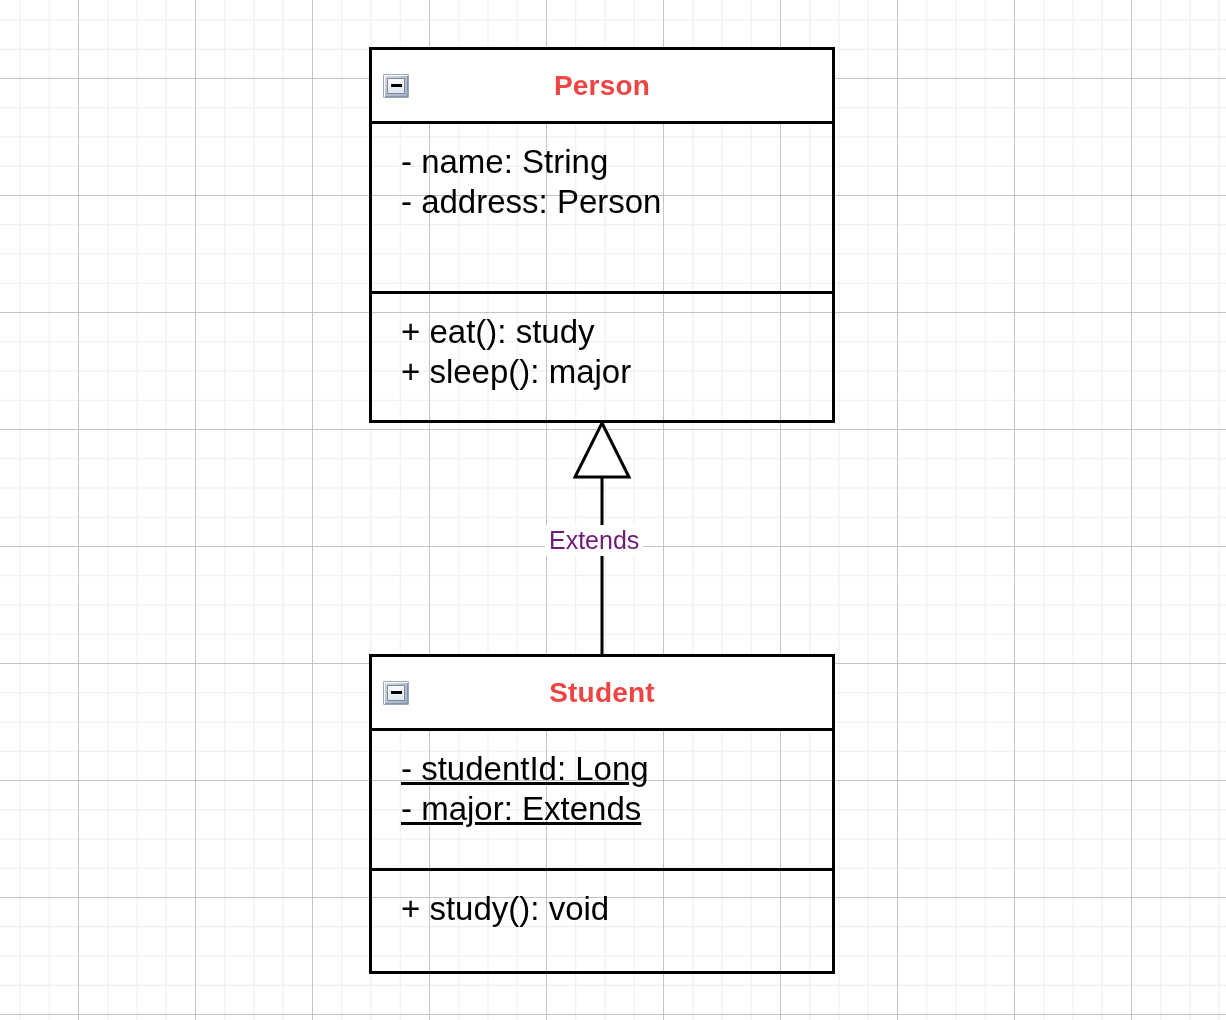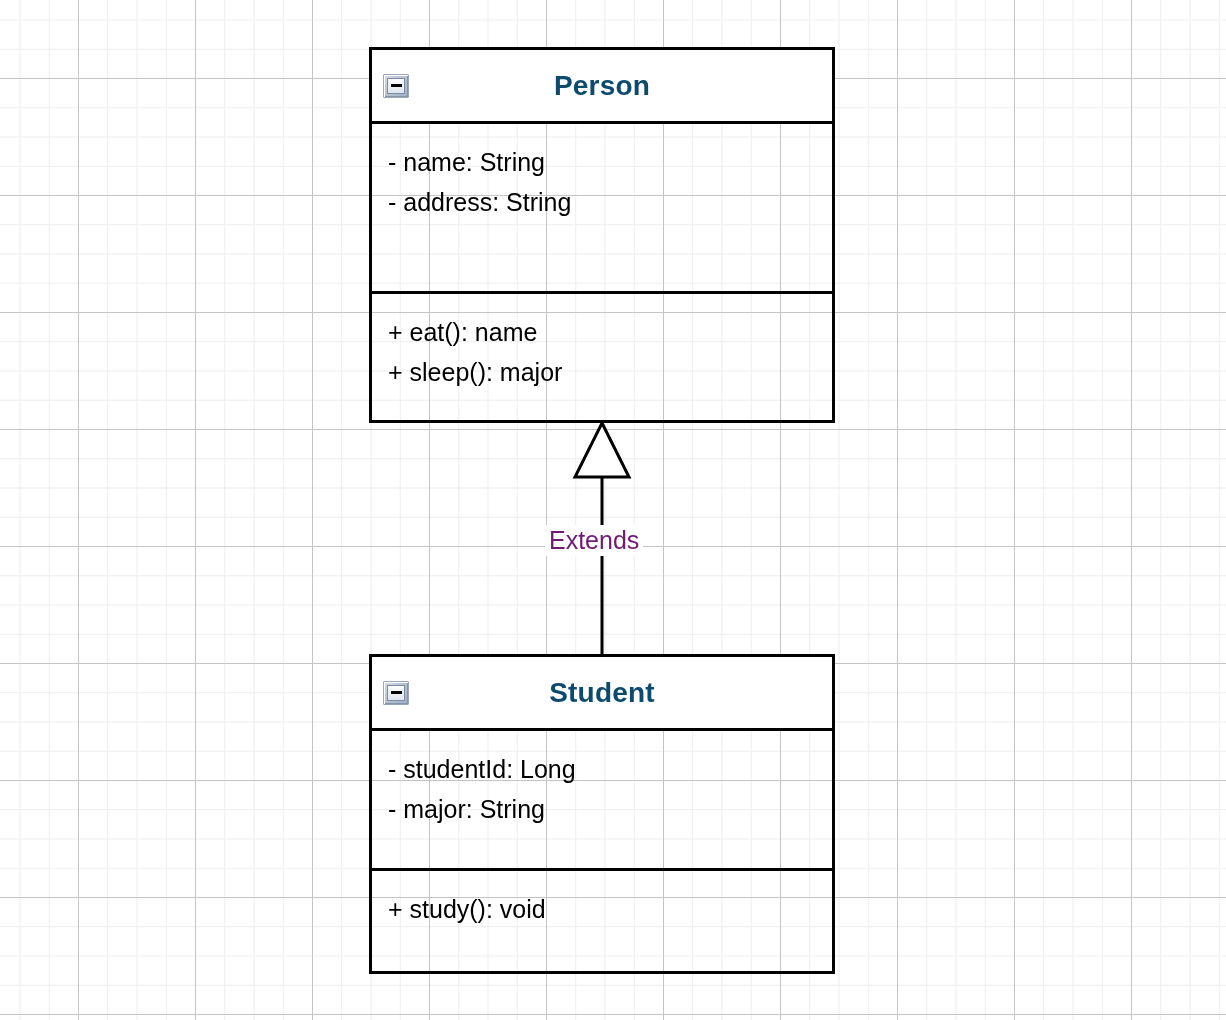--- a/index.html
+++ b/index.html
@@ -46,21 +46,21 @@
     height: 74px;
     background: #ffffff;
     border-bottom: 3px solid #000000;
     display: flex;
     align-items: center;
     justify-content: center;
   }
   .uml-title-text {
     font-size: 28px;
     font-weight: bold;
-    color: #0c4a6e;
+    color: #ef4444;
     letter-spacing: 0.2px;
     line-height: 1;
   }
 
   
   .collapse-btn {
     position: absolute;
     left: 11px;
     top: 50%;
     transform: translateY(-50%);
@@ -92,24 +92,25 @@
 
   .uml-compartment {
     box-sizing: border-box;
     background: transparent;
     padding: 18px 0 10px 16px;
   }
   .uml-compartment.divided {
     border-top: 3px solid #000000;
   }
   .uml-row {
-    font-size: 25px;
+    font-size: 33px;
     color: #000000;
     line-height: 40px;
     white-space: pre;
+    margin-left: 13px;
   }
 
   
   .connector {
     position: absolute;
     left: 0;
     top: 0;
     width: 1226px;
     height: 1020px;
     pointer-events: none;
@@ -142,43 +143,43 @@
       <div class="collapse-btn">
         <span class="inner">
           <span class="minus"></span>
         </span>
       </div>
       <span class="uml-title-text">Person</span>
     </div>
 
     <div class="uml-compartment" style="height:167px;">
       <div class="uml-row">- name: String</div>
-      <div class="uml-row">- address: String</div>
+      <div class="uml-row">- address: Person</div>
     </div>
 
     <div class="uml-compartment divided" style="height:129px;">
-      <div class="uml-row">+ eat(): name</div>
+      <div class="uml-row">+ eat(): study</div>
       <div class="uml-row">+ sleep(): major</div>
     </div>
   </div>
 
   <div class="uml-class" style="left:369px; top:654px; width:466px; height:320px;">
 
     <div class="uml-title">
       <div class="collapse-btn">
         <span class="inner">
           <span class="minus"></span>
         </span>
       </div>
       <span class="uml-title-text">Student</span>
     </div>
 
-    <div class="uml-compartment" style="height:137px;">
+    <div class="uml-compartment" style="height:137px;text-decoration:underline;">
       <div class="uml-row">- studentId: Long</div>
-      <div class="uml-row">- major: String</div>
+      <div class="uml-row">- major: Extends</div>
     </div>
 
     <div class="uml-compartment divided" style="height:121px;">
       <div class="uml-row">+ study(): void</div>
     </div>
   </div>
 
 </div>
 
 </body></html>

